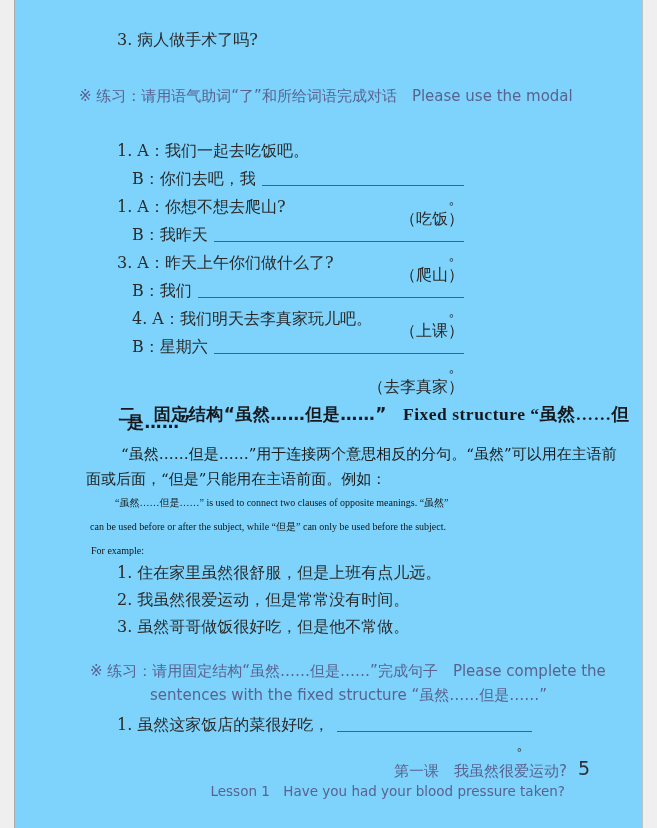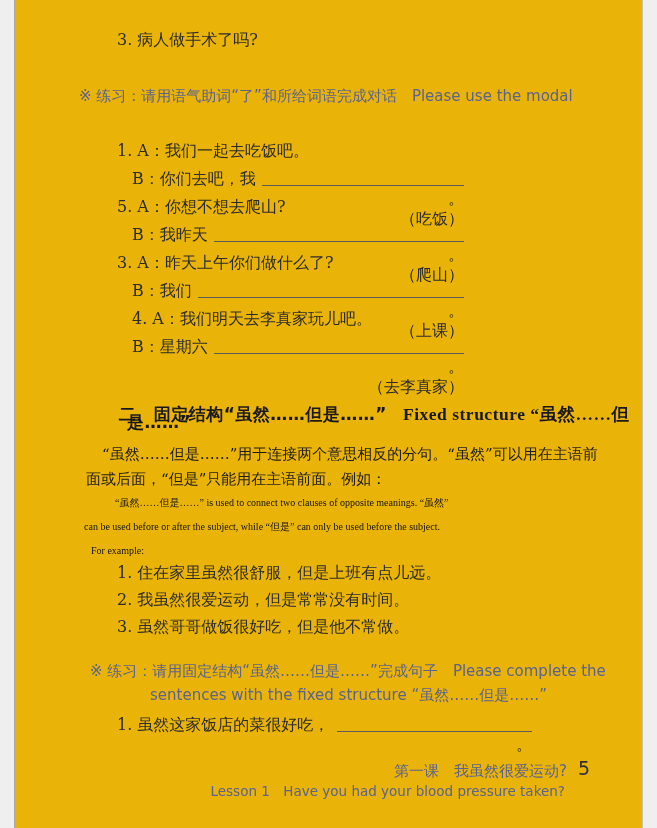--- a/index.html
+++ b/index.html
@@ -3,21 +3,21 @@
 <meta charset="utf-8">
 <style>
   html,body { margin:0; padding:0; }
   body {
     width:657px; height:828px; position:relative;
     background:#ebebeb; overflow:hidden;
     font-family:"DejaVu Sans", sans-serif;
   }
   .page {
     position:absolute; left:15px; top:0; width:627px; height:828px;
-    background:#eab308;
+    background:#7dd3fc;
   }
   .edge-left {
     position:absolute; left:0; top:0; width:14px; height:828px;
     background:#efefef; border-right:1px solid #ababab;
   }
   .edge-right {
     position:absolute; right:0; top:0; width:14px; height:828px;
     background:#efefef; border-left:1px solid #c2c2c2;
   }
   .line { position:absolute; white-space:pre; line-height:20px; }
@@ -52,21 +52,21 @@
   <div class="line kai" style="left:102px; top:141px;">1. A：我们一起去吃饭吧。</div>
   <div class="line kai b-line" style="left:117px; top:169px;">
     <span class="b-main">
       <span>B：你们去吧，我</span>
       <span class="blank"></span>
     </span>
     <span class="punct">。</span>
     <span class="hint">（吃饭）</span>
   </div>
 
-  <div class="line kai" style="left:102px; top:197px;">5. A：你想不想去爬山?</div>
+  <div class="line kai" style="left:102px; top:197px;">1. A：你想不想去爬山?</div>
   <div class="line kai b-line" style="left:117px; top:225px;">
     <span class="b-main">
       <span>B：我昨天</span>
       <span class="blank"></span>
     </span>
     <span class="punct">。</span>
     <span class="hint">（爬山）</span>
   </div>
 
   <div class="line kai" style="left:102px; top:253px;">3. A：昨天上午你们做什么了?</div>
@@ -87,25 +87,25 @@
     </span>
     <span class="punct">。</span>
     <span class="hint">（去李真家）</span>
   </div>
 
   <div class="line head" style="left:78px; top:384px;">
     <span>二、固定结构“虽然……但是……”</span><span class="en-part">Fixed structure “虽然……但</span>
   </div>
   <div class="line head" style="left:112px; top:412px;">是……”</div>
 
-  <div class="line song" style="left:87px; top:444px;">“虽然……但是……”用于连接两个意思相反的分句。“虽然”可以用在主语前</div>
+  <div class="line song" style="left:106px; top:444px;">“虽然……但是……”用于连接两个意思相反的分句。“虽然”可以用在主语前</div>
   <div class="line song" style="left:71px; top:469px;">面或后面，“但是”只能用在主语前面。例如：</div>
 
   <div class="line times" style="left:100px; top:493px;">“虽然……但是……” is used to connect two clauses of opposite meanings. “虽然”</div>
-  <div class="line times" style="left:69px; top:517px;">can be used before or after the subject, while “但是” can only be used before the subject.</div>
+  <div class="line times" style="left:75px; top:517px;">can be used before or after the subject, while “但是” can only be used before the subject.</div>
   <div class="line times" style="left:76px; top:541px;">For example:</div>
 
   <div class="line kai" style="left:102px; top:563px;">1. 住在家里虽然很舒服，但是上班有点儿远。</div>
   <div class="line kai" style="left:102px; top:590px;">2. 我虽然很爱运动，但是常常没有时间。</div>
   <div class="line kai" style="left:102px; top:617px;">3. 虽然哥哥做饭很好吃，但是他不常做。</div>
 
   <div class="line blue" style="left:75px; top:661px;">※ 练习：请用固定结构“虽然……但是……”完成句子　Please complete the</div>
   <div class="line blue" style="left:135px; top:685px;">sentences with the fixed structure “虽然……但是……”</div>
 
   <div class="line kai b-line" style="left:102px; top:715px;">

